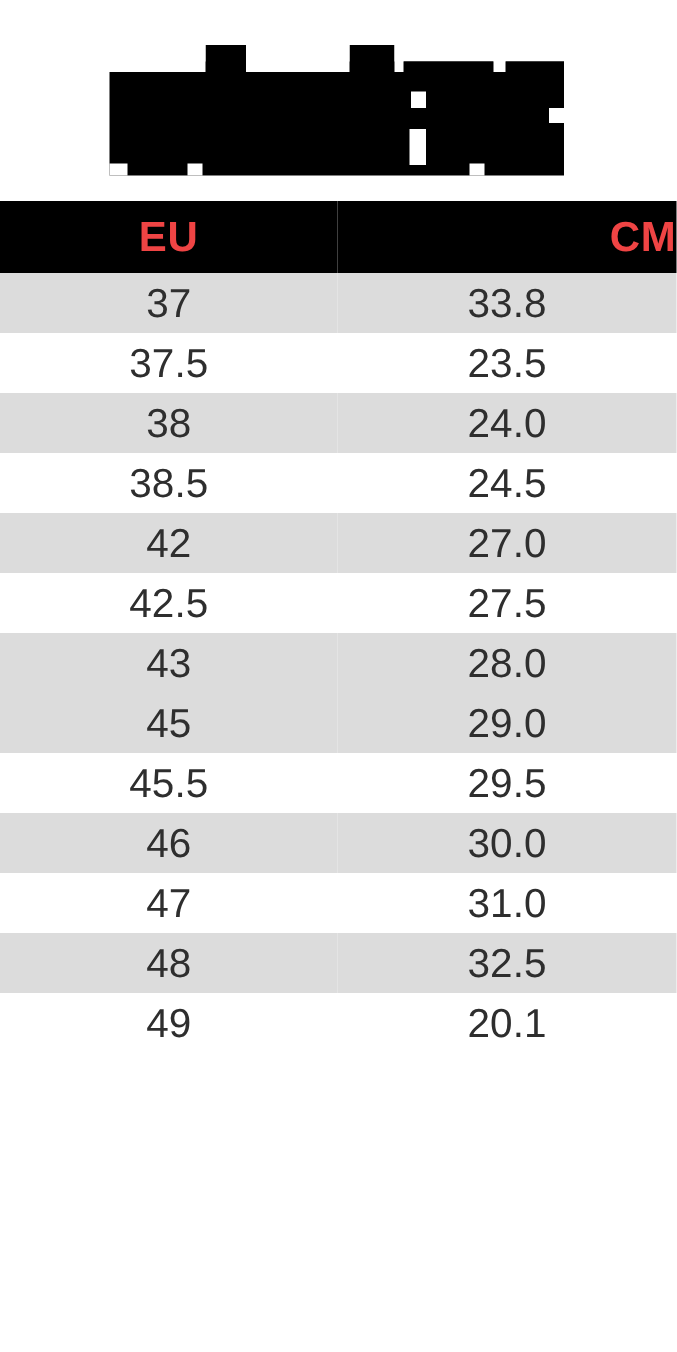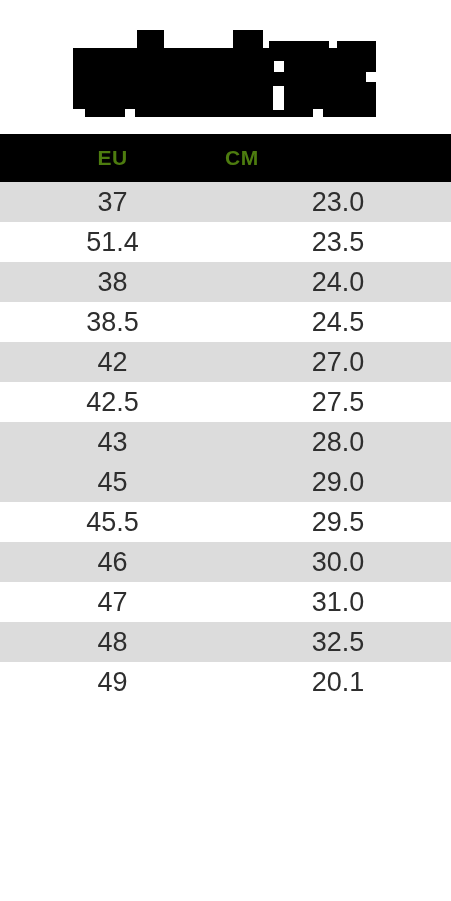--- a/index.html
+++ b/index.html
@@ -54,30 +54,30 @@
   .size-table th,
   .size-table td {
     padding: 0;
     margin: 0;
   }
   .size-table thead tr {
     background: #000000;
   }
   .size-table th {
     height: 48px;
-    color: #4d7c0f;
-    font-size: 21px;
+    color: #ef4444;
+    font-size: 28px;
     font-weight: bold;
     letter-spacing: 0.5px;
     vertical-align: middle;
   }
   .col-eu { width: 225px; }
   .col-cm { width: 226px; }
   .th-eu  { text-align: center; padding-left: 0; }
-  .th-cm  { text-align: left; padding-left: 0; }
+  .th-cm  { text-align: right; padding-left: 0; }
 
   .size-table tbody td {
     height: 40px;
     font-size: 27px;
     font-weight: 300;
     color: #2e2e2e;
     text-align: center;
     vertical-align: middle;
     line-height: 40px;
   }
@@ -121,24 +121,24 @@
   <table class="size-table">
     <thead>
       <tr>
         <th class="col-eu th-eu">EU</th>
         <th class="col-cm th-cm">CM</th>
       </tr>
     </thead>
     <tbody id="table-body">
         <tr class="r-odd">
           <td class="cell-eu">37</td>
-          <td class="cell-cm">23.0</td>
+          <td class="cell-cm">33.8</td>
         </tr>
         <tr class="r-even">
-          <td class="cell-eu">51.4</td>
+          <td class="cell-eu">37.5</td>
           <td class="cell-cm">23.5</td>
         </tr>
         <tr class="r-odd">
           <td class="cell-eu">38</td>
           <td class="cell-cm">24.0</td>
         </tr>
         <tr class="r-even">
           <td class="cell-eu">38.5</td>
           <td class="cell-cm">24.5</td>
         </tr>

